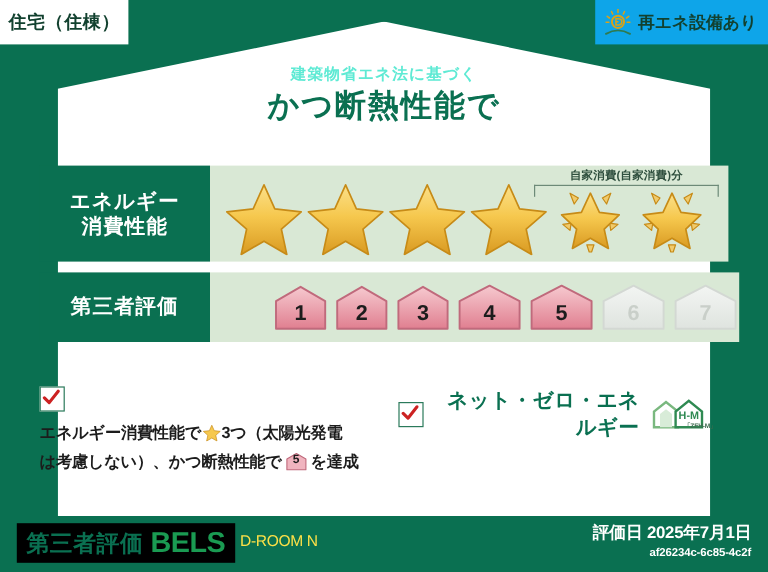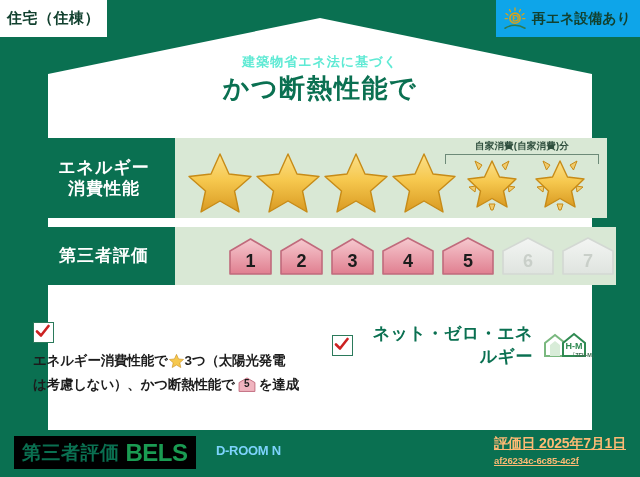--- a/index.html
+++ b/index.html
@@ -127,25 +127,25 @@
     position:absolute;left:0;bottom:0;width:640px;height:47px;
     background:#0a7051;z-index:7;
   }
   .bels-box{
     position:absolute;left:14px;top:6px;height:33px;background:#000000;
     display:flex;align-items:center;padding:0 8px;gap:6px;text-align:right;
   }
   .bels-jp{font-size:19px;font-weight:bold;color:#0a7051;letter-spacing:.5px;}
   .bels-en{font-size:24px;font-weight:bold;color:#1a9b52;letter-spacing:-.5px;}
   .unit-name{
-    position:absolute;left:216px;top:13px;font-size:13px;font-weight:bold;
-    color:#7dd3fc;letter-spacing:-.3px;
+    position:absolute;left:200px;top:13px;font-size:13px;font-weight:normal;
+    color:#fde047;letter-spacing:-.3px;
   }
   .eval{
-    position:absolute;right:14px;top:5px;color:#fdba74;text-decoration:underline;
+    position:absolute;right:14px;top:5px;text-align:right;color:#ffffff;
   }
   .eval .date{font-size:14px;font-weight:bold;letter-spacing:-.2px;}
   .eval .uid{font-size:9.5px;font-weight:bold;margin-top:2px;letter-spacing:-.1px;}
 </style>
 </head>
 <body>
 
 <div id="label">
 
   <div class="house"></div>

